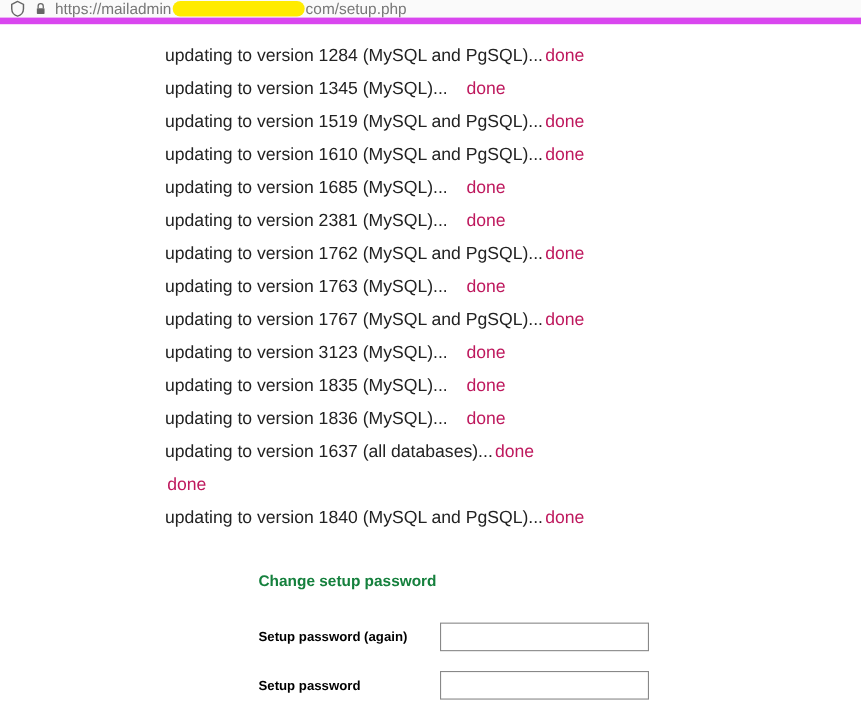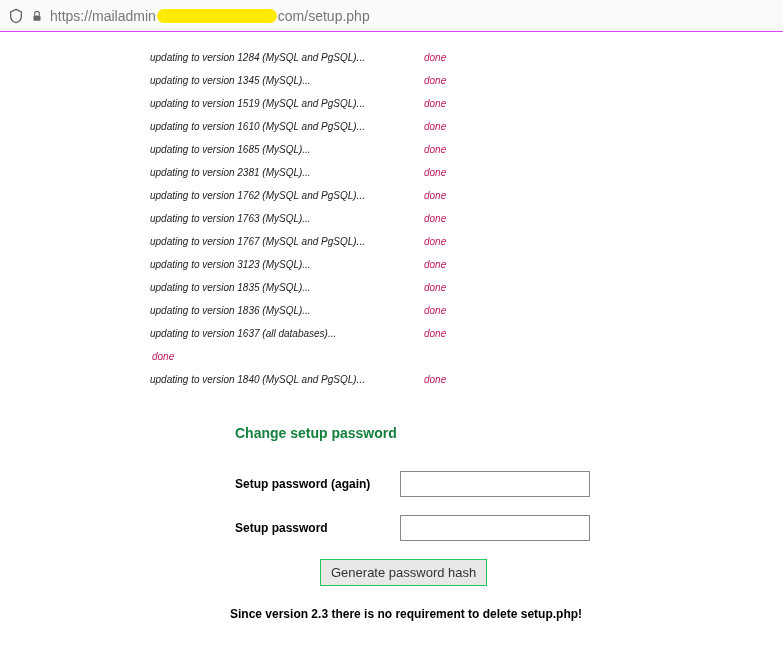--- a/index.html
+++ b/index.html
@@ -9,22 +9,22 @@
     }
     body {
       font-family: Verdana, Arial, sans-serif;
       font-size: 12px;
       background: #fff;
       width: 783px;
     }
     .address-bar {
       display: flex;
       align-items: center;
-      height: 32px;
-      border-bottom: 1px solid #d946ef;
+      height: 22px;
+      border-bottom: 6px solid #d946ef;
       padding: 0 8px;
       background: #fafafa;
       gap: 6px;
     }
     .shield-icon svg {
       width: 16px;
       height: 16px;
       display: block;
     }
     .lock-icon svg {
@@ -47,23 +47,22 @@
       border-radius: 7px;
       margin: 0 1px;
     }
     .content {
       padding-left: 150px;
       padding-top: 20px;
     }
     .log-row {
       display: flex;
       margin-bottom: 12px;
-      font-size: 10px;
+      font-size: 16px;
       color: #222;
-      font-style: italic;
     }
     .log-msg {
       min-width: 272px;
     }
     .log-status {
       margin-left: 2px;
       color: #be185d;
     }
     .form-section {
       margin-top: 40px;

